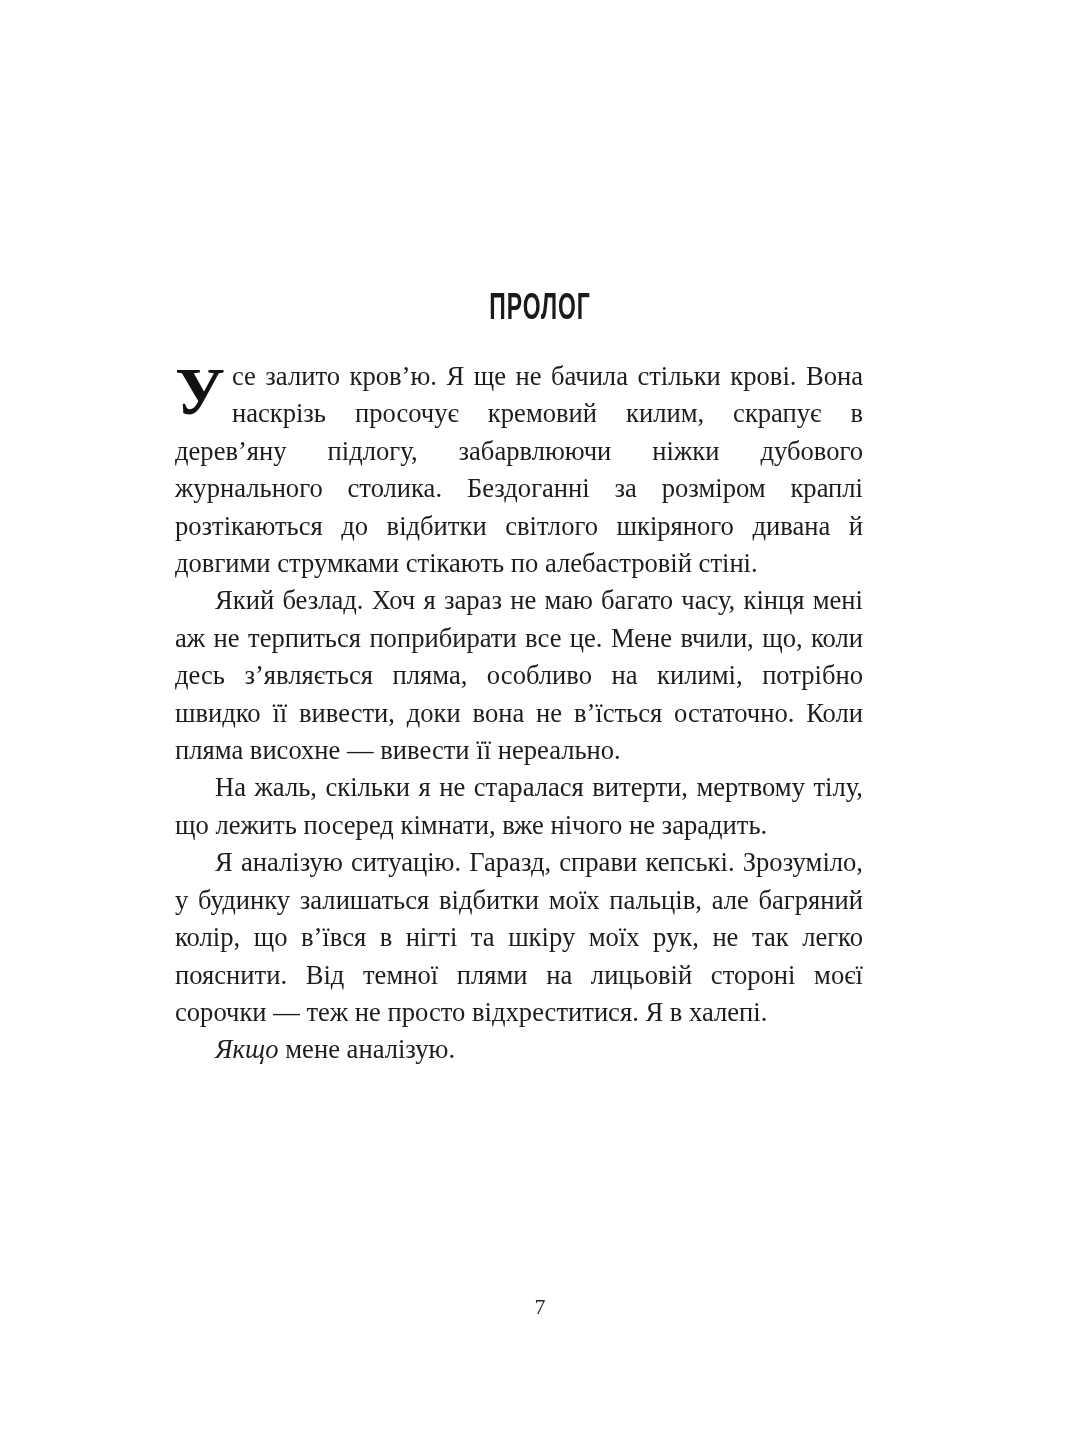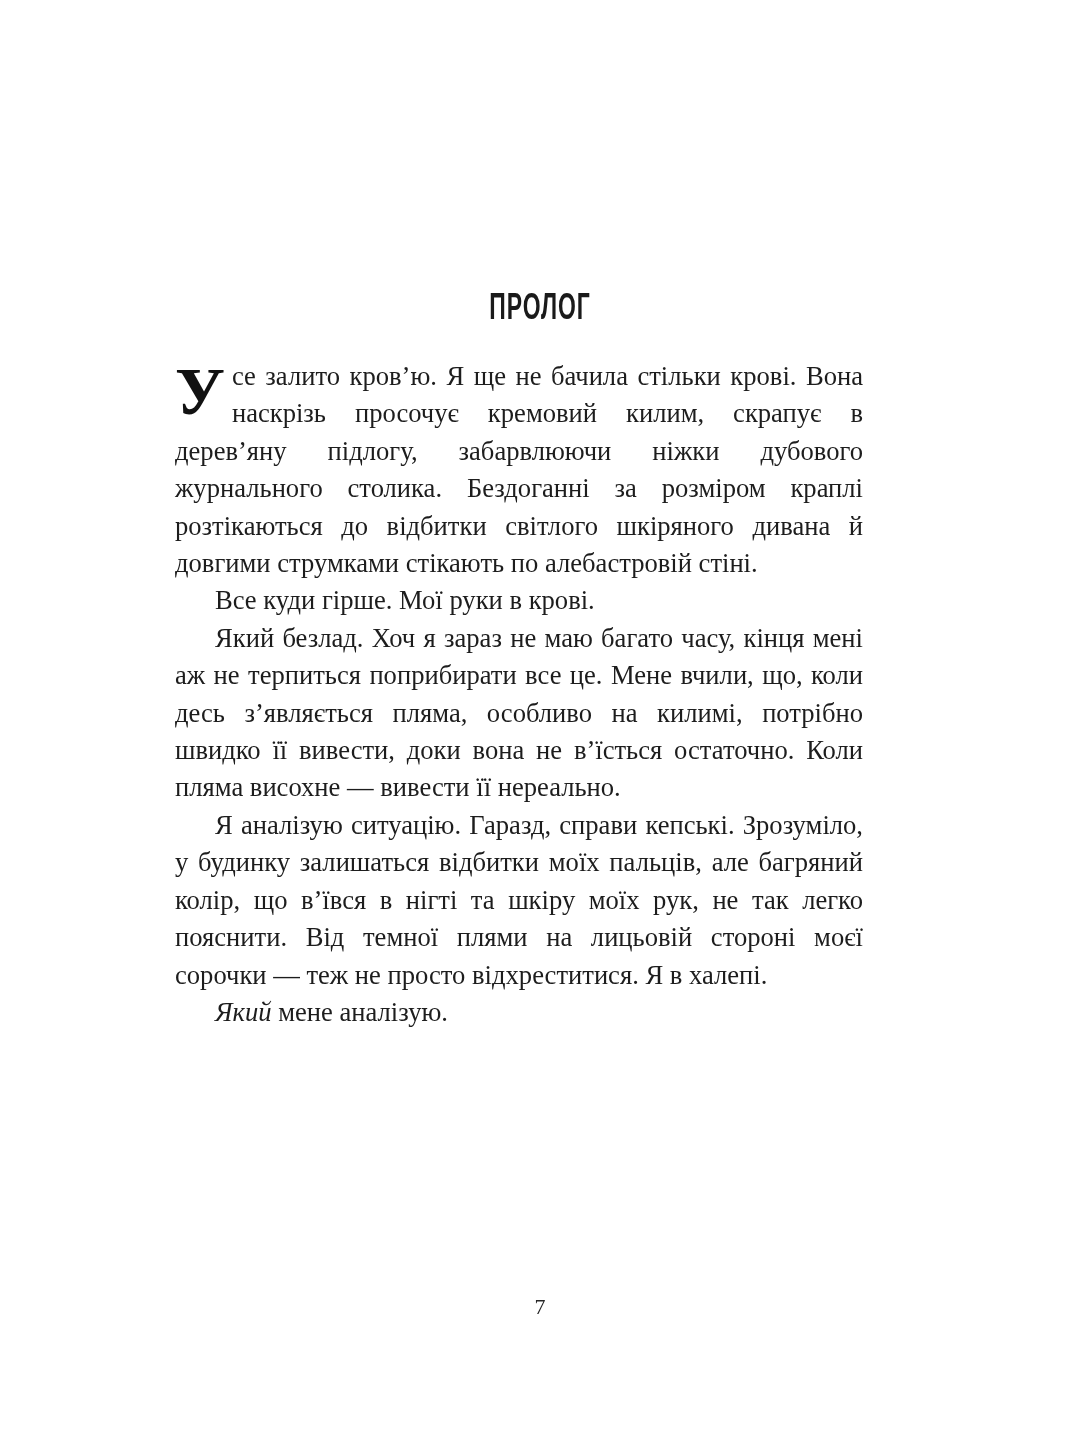--- a/index.html
+++ b/index.html
@@ -99,27 +99,27 @@
 
 <div class="page">
 
   <div class="chapter-title">ПРОЛОГ</div>
 
   <div class="text-column">
 
     <p class="first-para"><span class="dropcap">У</span><span>се залито кров’ю. Я ще не бачила стільки крові. Вона наскрізь просочує кремовий килим, скрапує в дерев’яну підлогу, забарвлюючи ніжки дубового журнального столика. Бездоганні за розміром краплі розтікаються до відбитки світлого шкіряного дивана й довгими струмками стікають по алебастровій стіні.</span></p>
 
 
-    <p><span>Все куди гірше. Мої руки в крові.</span></p>
 
     <p><span>Який безлад. Хоч я зараз не маю багато часу, кінця мені аж не терпиться поприбирати все це. Мене вчили, що, коли десь з’являється пляма, особливо на килимі, потрібно швидко її вивести, доки вона не в’їсться остаточно. Коли пляма висохне — вивести її нереально.</span></p>
 
+    <p><span>На жаль, скільки я не старалася витерти, мертвому тілу, що лежить посеред кімнати, вже нічого не зарадить.</span></p>
 
     <p><span>Я аналізую ситуацію. Гаразд, справи кепські. Зрозуміло, у будинку залишаться відбитки моїх пальців, але багряний колір, що в’ївся в нігті та шкіру моїх рук, не так легко пояснити. Від темної плями на лицьовій стороні моєї сорочки — теж не просто відхреститися. Я в халепі.</span></p>
 
-    <p><span class="italic-word">Який</span><span> мене аналізую.</span></p>
+    <p><span class="italic-word">Якщо</span><span> мене аналізую.</span></p>
 
 
   </div>
 
   <div class="page-number">7</div>
 
 </div>
 
 </body></html>

